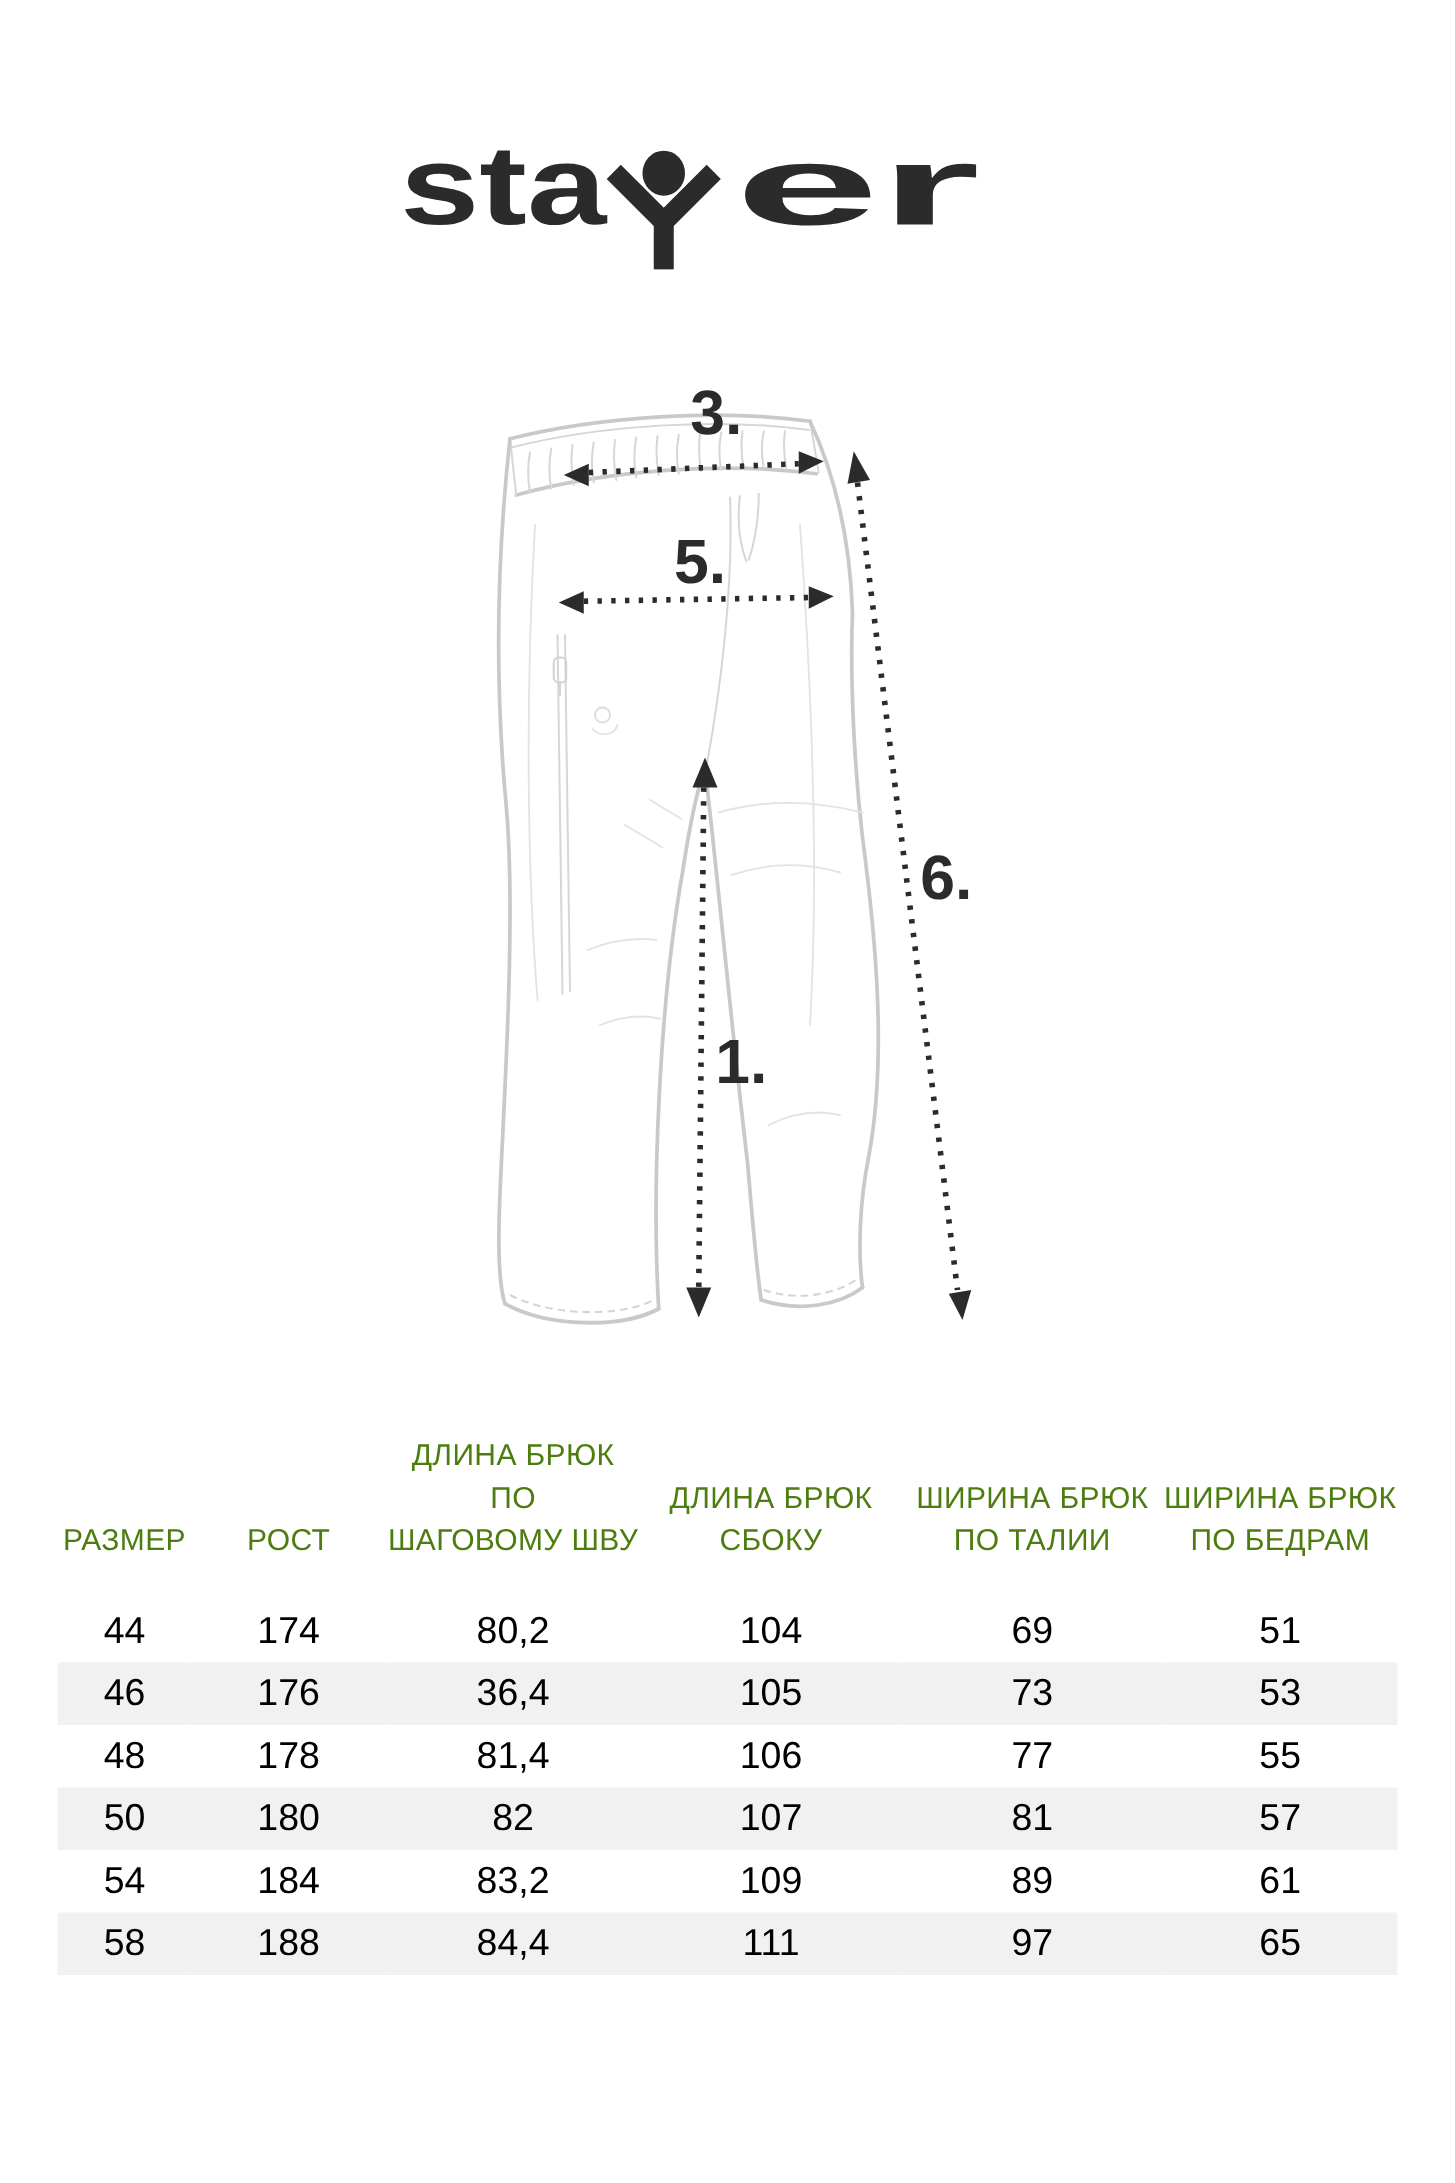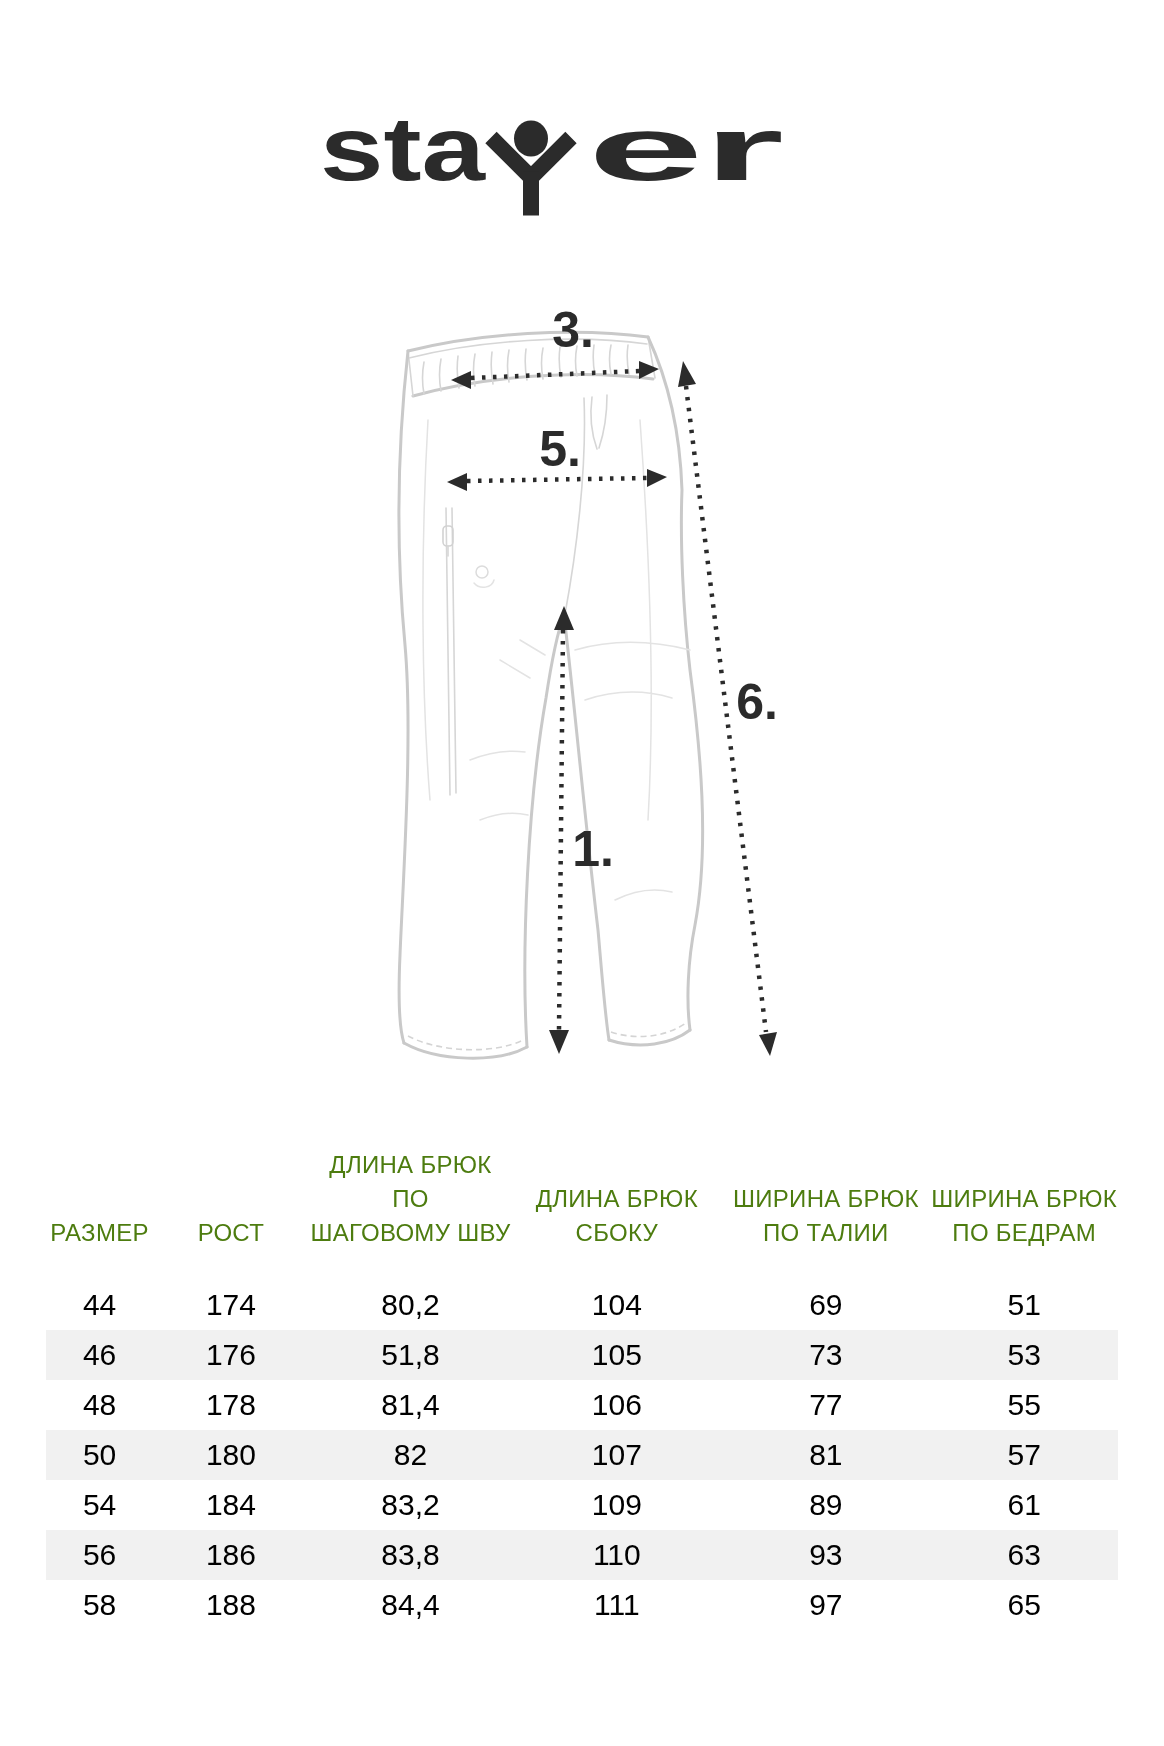--- a/index.html
+++ b/index.html
@@ -155,21 +155,21 @@
           <td>44</td>
           <td>174</td>
           <td>80,2</td>
           <td>104</td>
           <td>69</td>
           <td>51</td>
         </tr>
         <tr>
           <td>46</td>
           <td>176</td>
-          <td>51,8</td>
+          <td>36,4</td>
           <td>105</td>
           <td>73</td>
           <td>53</td>
         </tr>
         <tr>
           <td>48</td>
           <td>178</td>
           <td>81,4</td>
           <td>106</td>
           <td>77</td>
@@ -185,28 +185,20 @@
         </tr>
         <tr>
           <td>54</td>
           <td>184</td>
           <td>83,2</td>
           <td>109</td>
           <td>89</td>
           <td>61</td>
         </tr>
         <tr>
-          <td>56</td>
-          <td>186</td>
-          <td>83,8</td>
-          <td>110</td>
-          <td>93</td>
-          <td>63</td>
-        </tr>
-        <tr>
           <td>58</td>
           <td>188</td>
           <td>84,4</td>
           <td>111</td>
           <td>97</td>
           <td>65</td>
         </tr>
       </tbody>
   </table>
 

